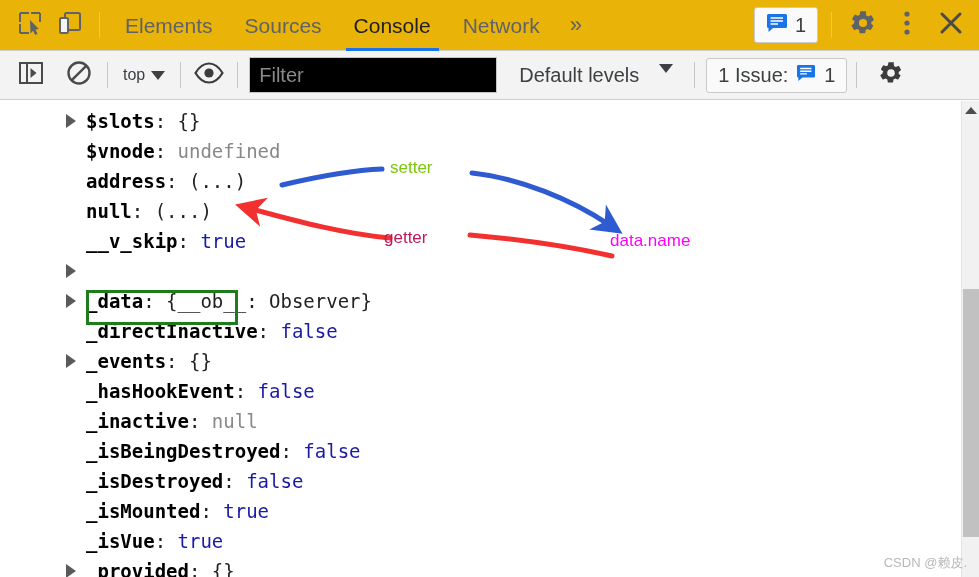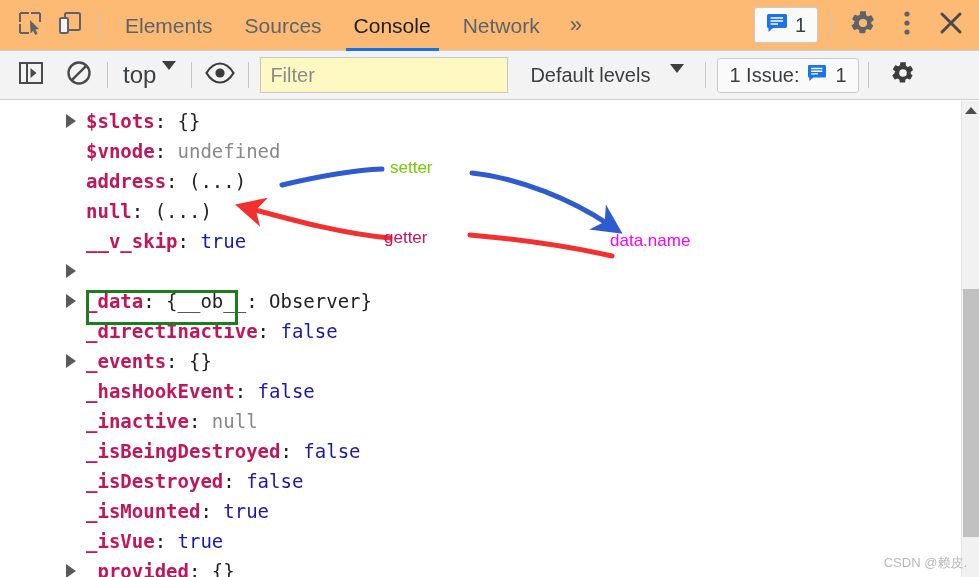--- a/index.html
+++ b/index.html
@@ -9,21 +9,21 @@
   body {
     width: 979px; height: 577px;
     overflow: hidden;
     font-family: "Liberation Sans", sans-serif;
     position: relative;
   }
 
   
   .devtools-tabbar {
     height: 51px;
-    background: #fdba74;
+    background: #eab308;
     border-bottom: 1px solid #cdcdcd;
     display: flex;
     align-items: center;
     box-sizing: border-box;
     position: relative;
   }
   .tb-icon-btn {
     width: 40px; height: 40px;
     display: flex; align-items: center; justify-content: center;
     flex: 0 0 auto;
@@ -100,38 +100,38 @@
     display: flex;
     align-items: center;
     box-sizing: border-box;
   }
   .fb-icon {
     width: 38px; height: 38px;
     display: flex; align-items: center; justify-content: center;
     cursor: pointer; flex: 0 0 auto;
   }
   .ctx-select {
-    display: flex; align-items: flex-start; gap: 6px;
-    font-size: 24px;
+    display: flex; align-items: center; gap: 6px;
+    font-size: 16px;
     color: #3c4043;
     padding: 0 6px;
     cursor: pointer;
     flex: 0 0 auto;
   }
   .caret {
     width: 0; height: 0;
     border-left: 7px solid transparent;
     border-right: 7px solid transparent;
     border-top: 9px solid #3c4043;
   }
   .filter-input {
     flex: 0 0 auto;
     width: 248px;
     height: 36px;
-    background: #fef9c3;
+    background: #000000;
     border: 1px solid #c5c5c5;
     box-sizing: border-box;
     display: flex; align-items: center;
     padding: 0 9px;
     font-size: 20px;
     color: #8a8a8a;
     margin-left: 2px;
     cursor: text;
   }
   .levels-select {
@@ -188,21 +188,21 @@
     position: absolute;
     left: 66px;
     width: 0; height: 0;
     border-top: 7px solid transparent;
     border-bottom: 7px solid transparent;
     border-left: 10px solid #5a5a5a;
     cursor: pointer;
   }
   .prop-row .txt { margin-left: 24px; }
   .pname {
-    color: #be185d;
+    color: #000000;
     font-weight: bold;
   }
   .colon { color: #222; }
   .v-obj   { color: #222222; }
   .v-undef { color: #888888; }
   .v-null  { color: #888888; }
   .v-bool  { color: #1a1aa6; }
   .v-fn    { color: #1a1aa6; font-style: italic; }
   .v-paren { color: #222222; }
   .v-observer { color: #222222; }

